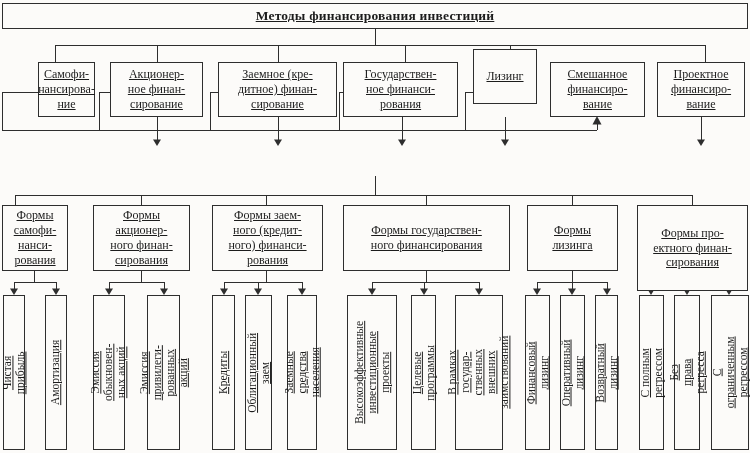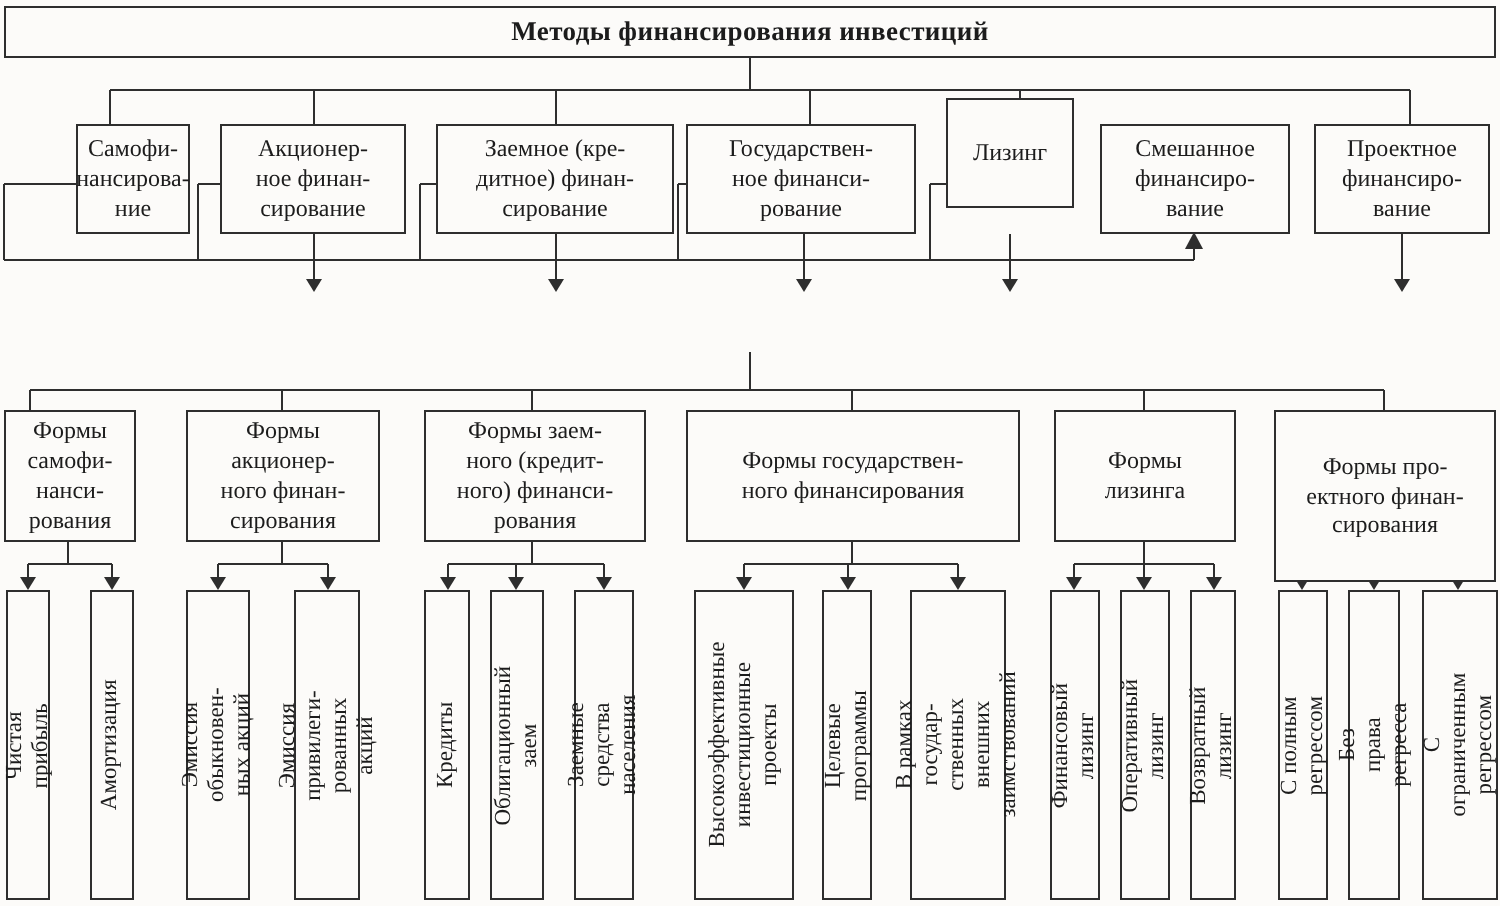--- a/index.html
+++ b/index.html
@@ -8,21 +8,21 @@
     background:#fcfbf9;overflow:hidden;
     font-family:"Liberation Serif","DejaVu Serif",serif;
     color:#1c1c1c;
   }
   .stage svg.wires{position:absolute;left:0;top:0;}
   .box{
     position:absolute;box-sizing:border-box;
     border:1px solid #2e2e2e;background:#fcfbf9;
     display:flex;align-items:center;justify-content:center;
     text-align:center;white-space:pre-line;
-    font-size:12px;line-height:1.24;
+    font-size:12px;line-height:1.24;text-decoration:underline;
   }
   .bar{font-weight:bold;font-size:13.5px;letter-spacing:.2px;}
   .grp{font-size:12px;}
   .vbox{padding:0;}
   .vbox > span{
     display:block;width:150px;
     transform:rotate(-90deg);
     white-space:pre-line;text-align:center;
     font-size:11.5px;line-height:1.12;
   }
@@ -86,21 +86,21 @@
 нансирова-
 ние</div>
   <div class="box" style="left:110px;top:62px;width:93px;height:55px">Акционер-
 ное финан-
 сирование</div>
   <div class="box" style="left:218px;top:62px;width:119px;height:55px">Заемное (кре-
 дитное) финан-
 сирование</div>
   <div class="box" style="left:343px;top:62px;width:115px;height:55px">Государствен-
 ное финанси-
-рование</div>
+рования</div>
   <div class="box" style="left:473px;top:49px;width:64px;height:55px">Лизинг</div>
   <div class="box" style="left:550px;top:62px;width:95px;height:55px">Смешанное
 финансиро-
 вание</div>
   <div class="box" style="left:657px;top:62px;width:88px;height:55px">Проектное
 финансиро-
 вание</div>
 
 
   <div class="box grp" style="left:2px;top:205px;width:66px;height:66px">Формы

